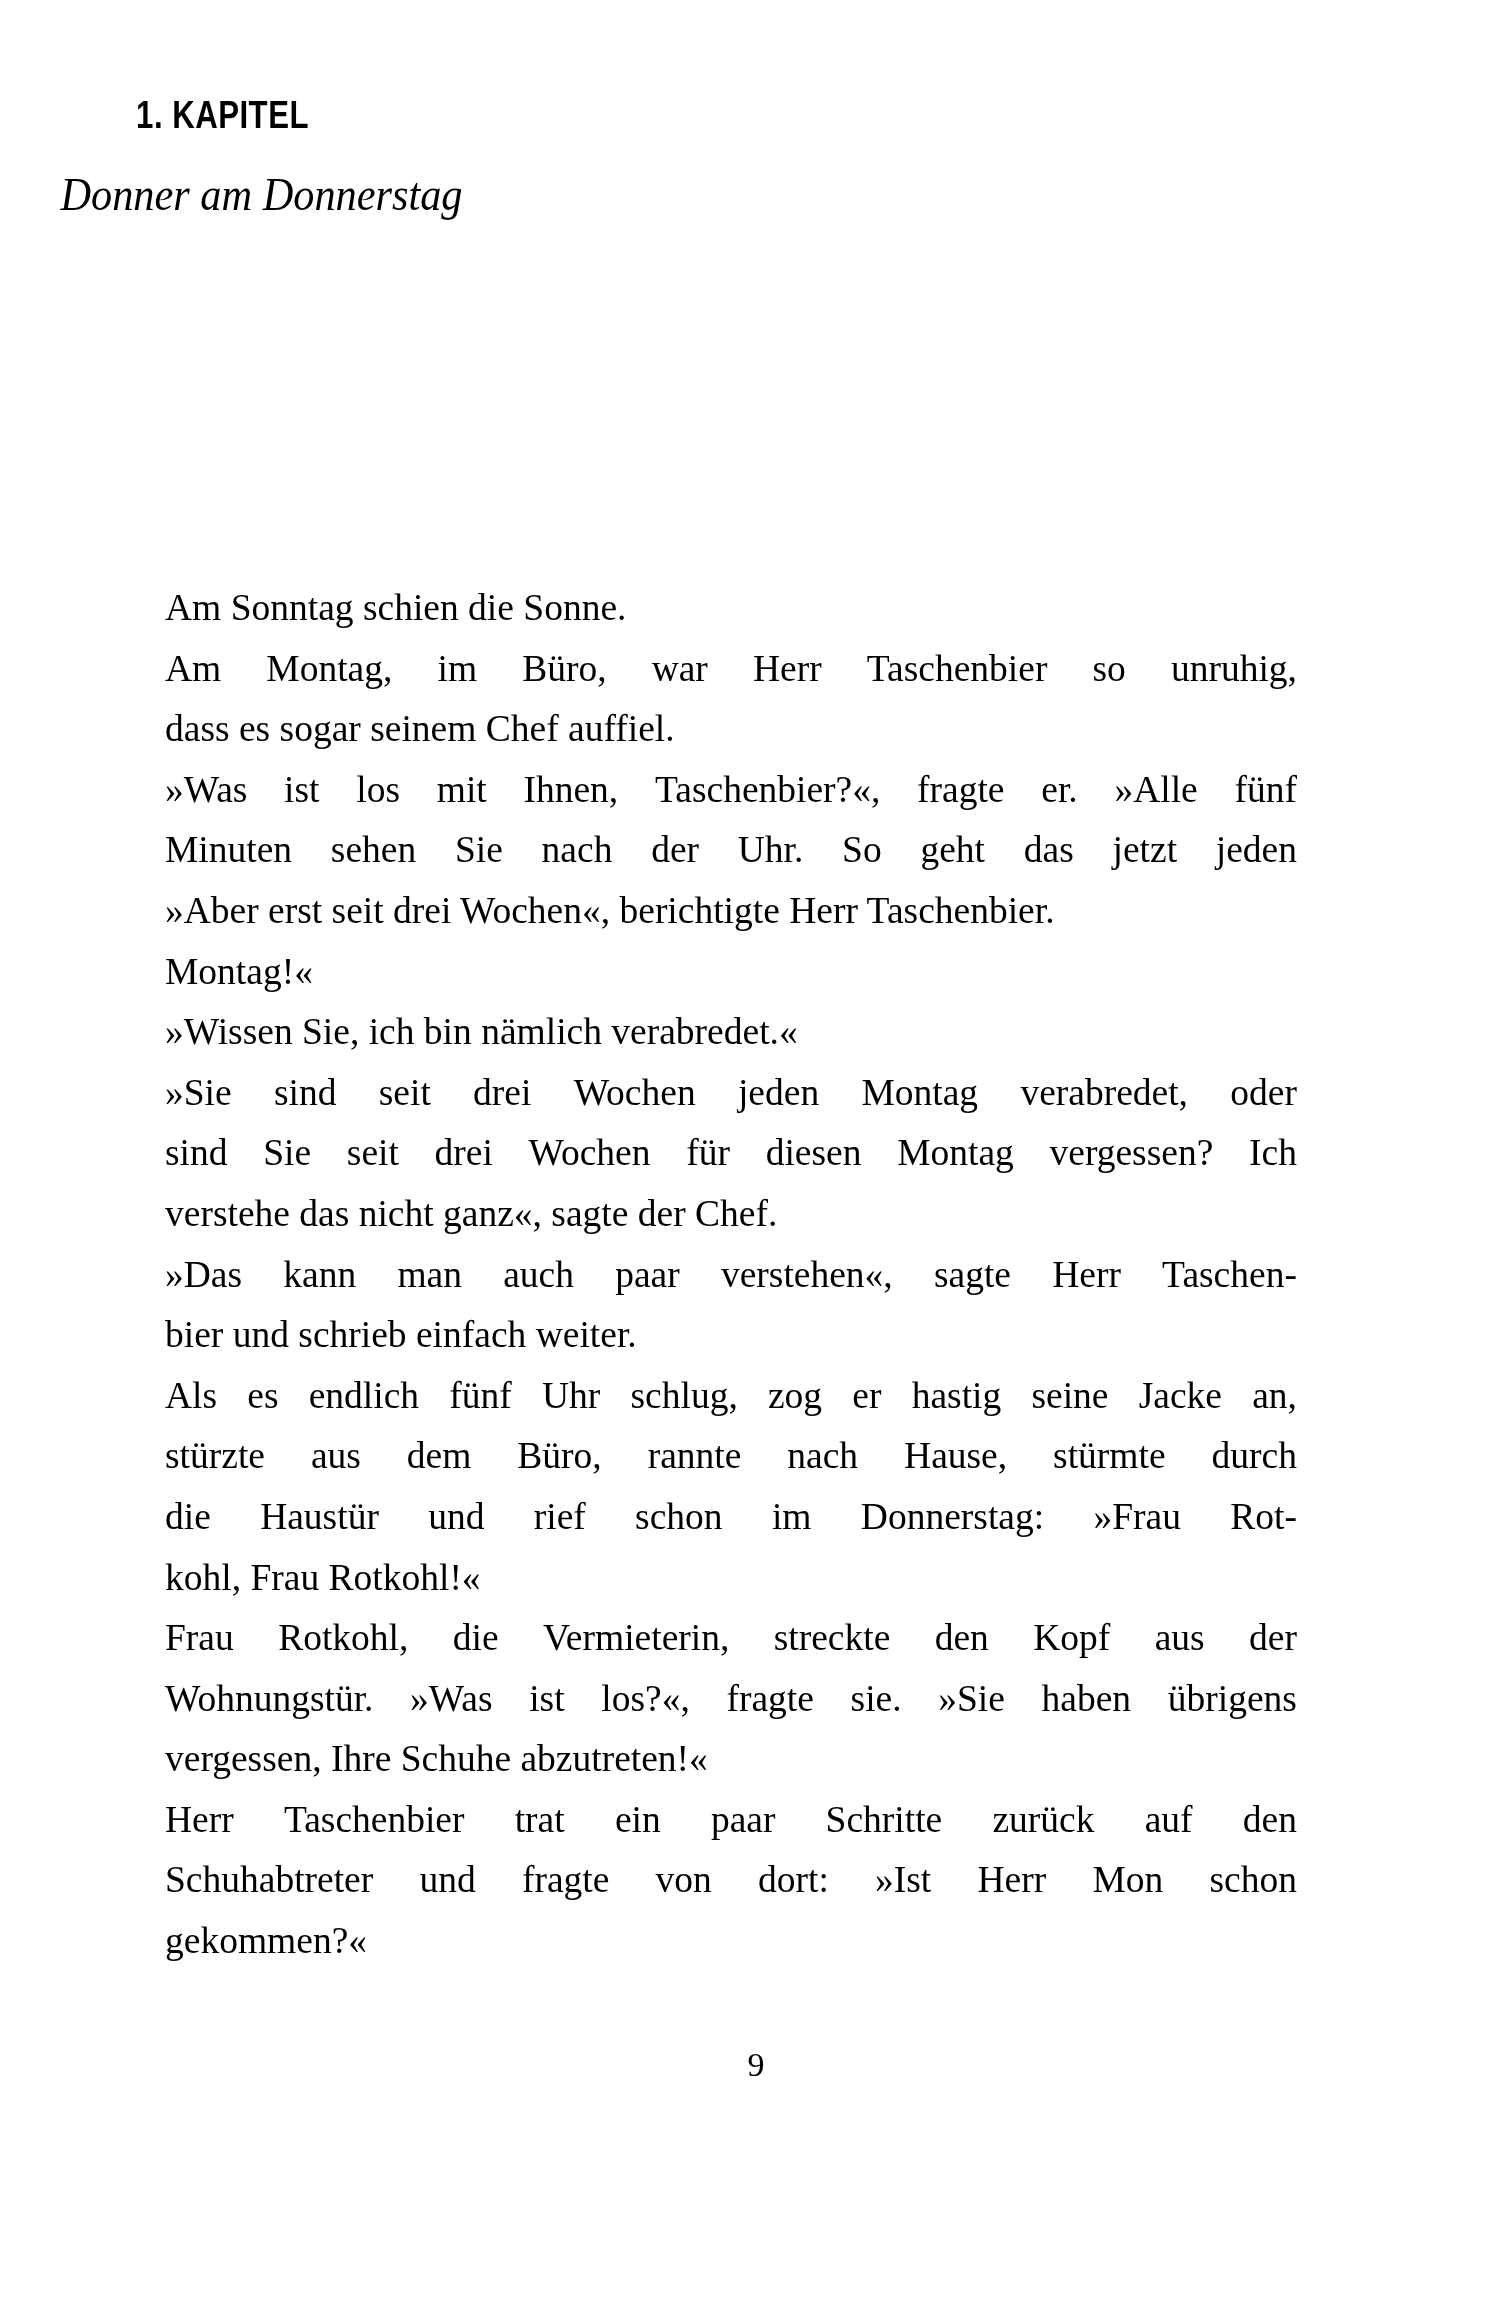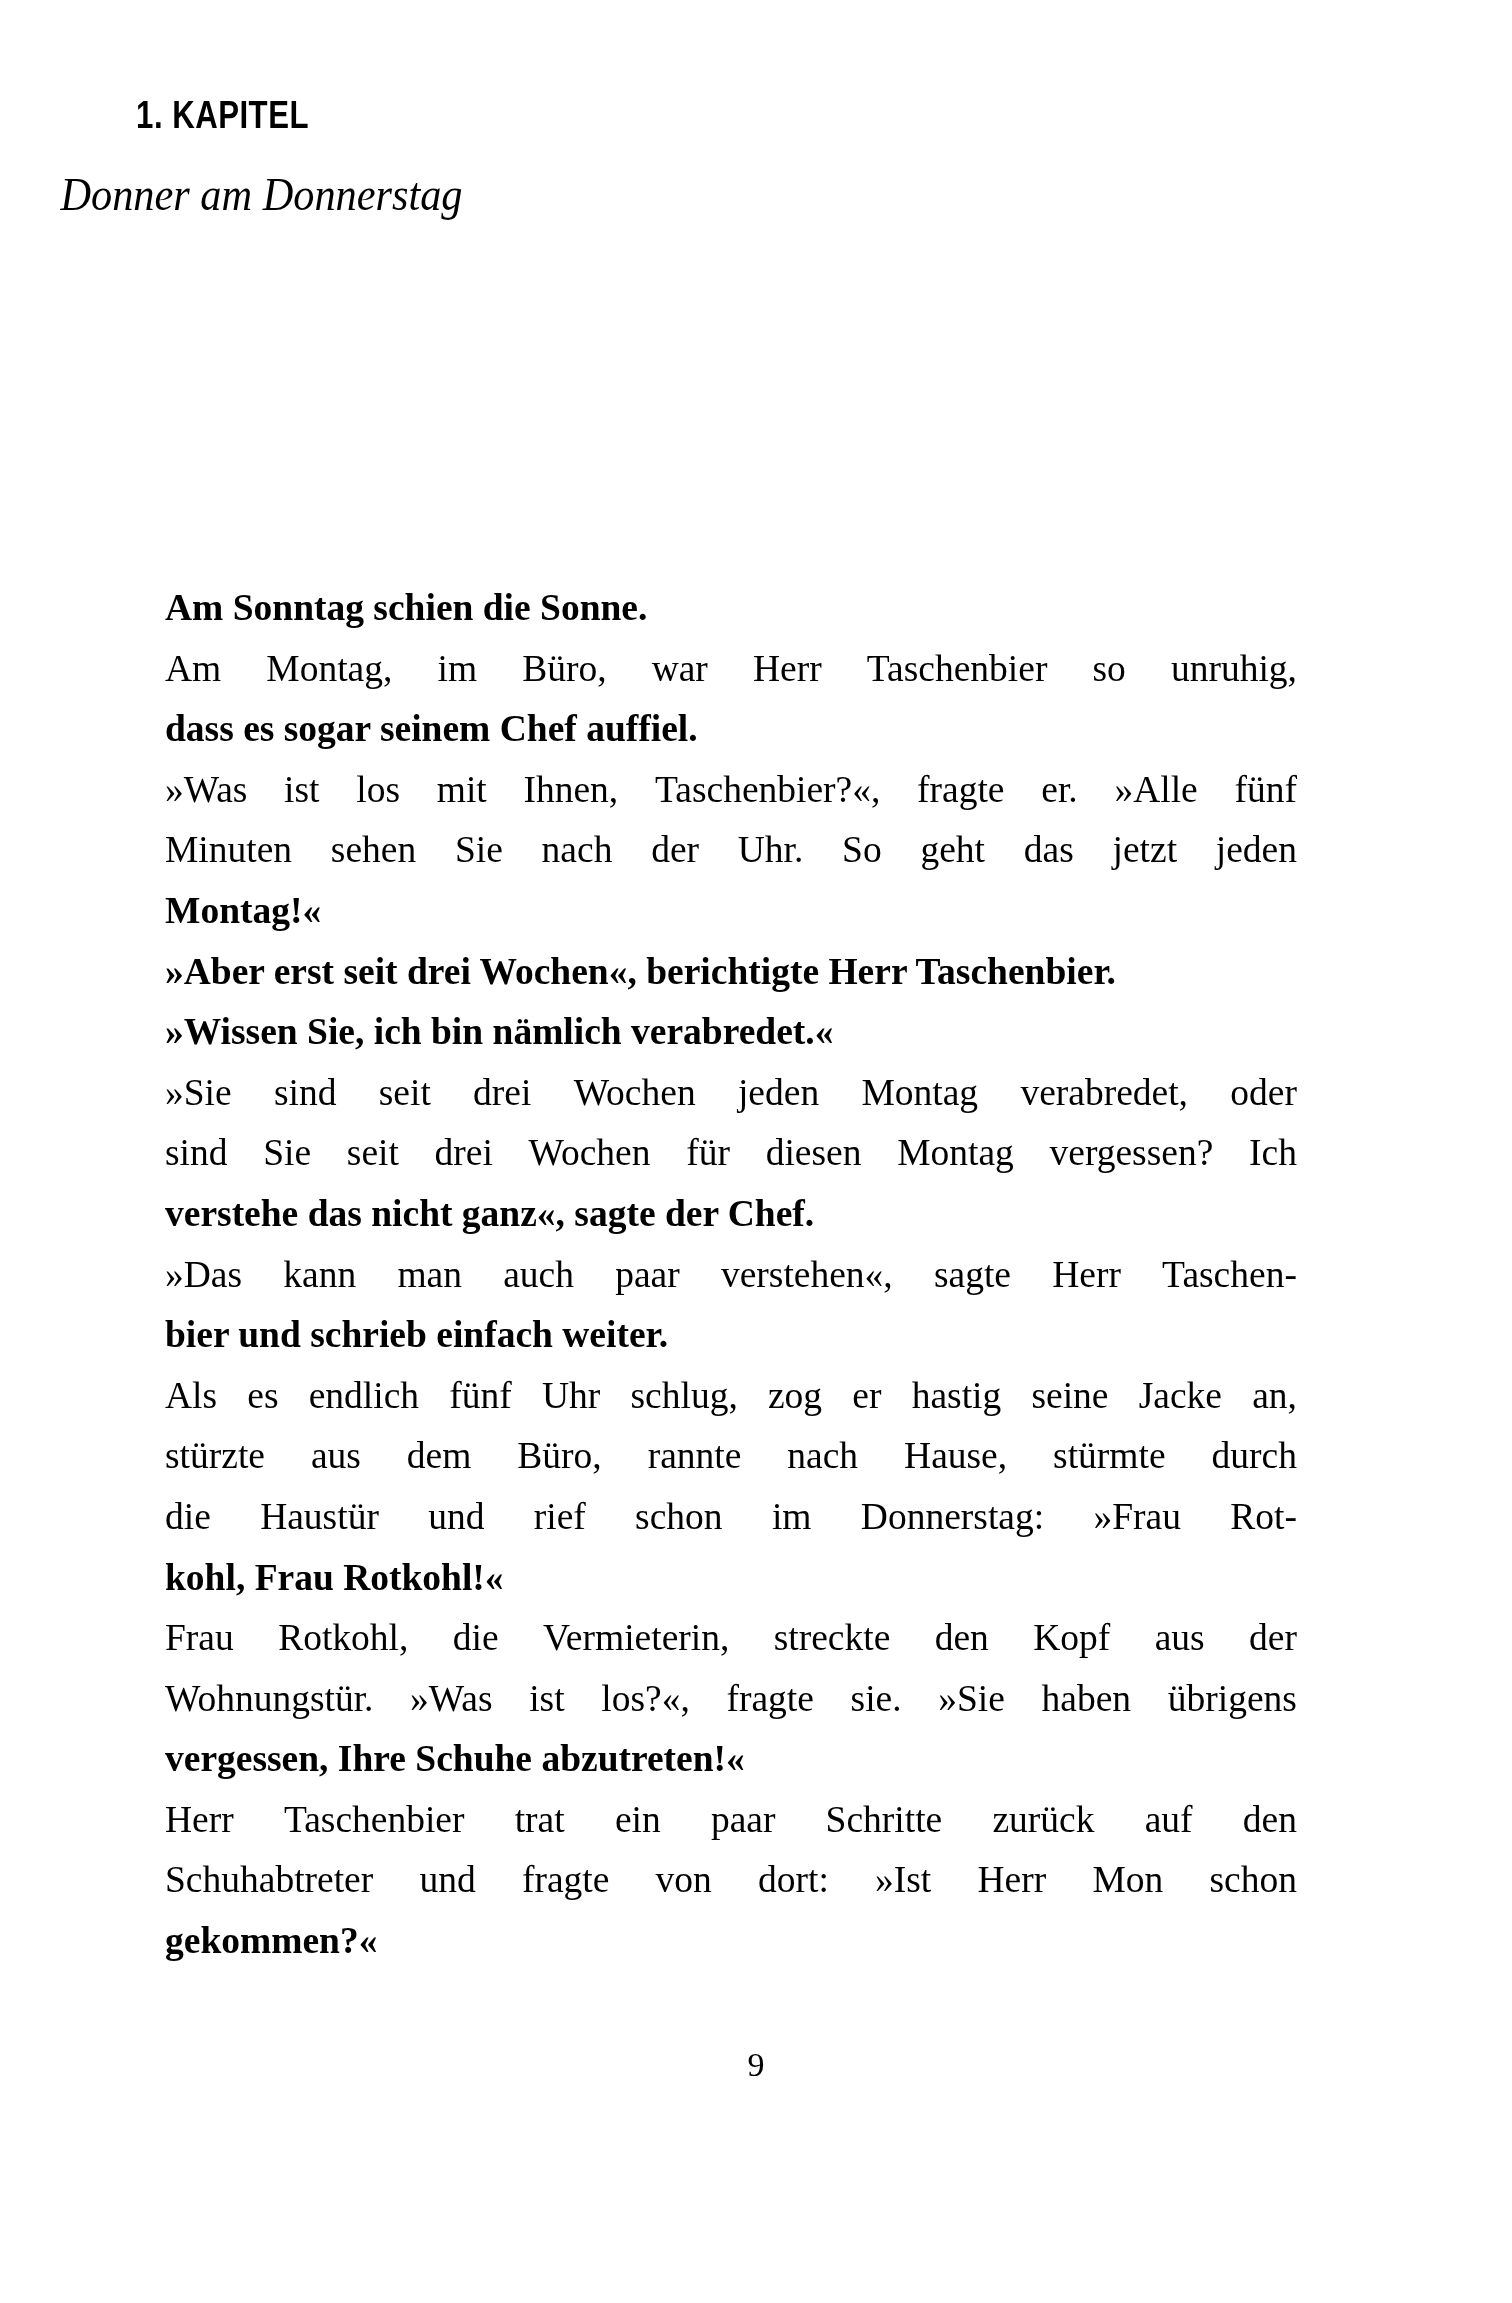--- a/index.html
+++ b/index.html
@@ -69,21 +69,20 @@
     margin: 0;
     white-space: nowrap;
     display: flex;
     justify-content: space-between;
     overflow: visible;
   }
 
   
   .body-line.ragged {
     display: block;
-    font-weight: bold;
   }
 
   .body-line .w {
     display: inline-block;
     white-space: pre;
   }
 
   
   .folio {
     position: absolute;
@@ -139,22 +138,22 @@
         <span class="w">Sie</span>
         <span class="w">nach</span>
         <span class="w">der</span>
         <span class="w">Uhr.</span>
         <span class="w">So</span>
         <span class="w">geht</span>
         <span class="w">das</span>
         <span class="w">jetzt</span>
         <span class="w">jeden</span>
       </div>
+      <div class="body-line ragged">»Aber erst seit drei Wochen«, berichtigte Herr Taschenbier.</div>
       <div class="body-line ragged">Montag!«</div>
-      <div class="body-line ragged">»Aber erst seit drei Wochen«, berichtigte Herr Taschenbier.</div>
       <div class="body-line ragged">»Wissen Sie, ich bin nämlich verabredet.«</div>
       <div class="body-line">
         <span class="w">»Sie</span>
         <span class="w">sind</span>
         <span class="w">seit</span>
         <span class="w">drei</span>
         <span class="w">Wochen</span>
         <span class="w">jeden</span>
         <span class="w">Montag</span>
         <span class="w">verabredet,</span>

